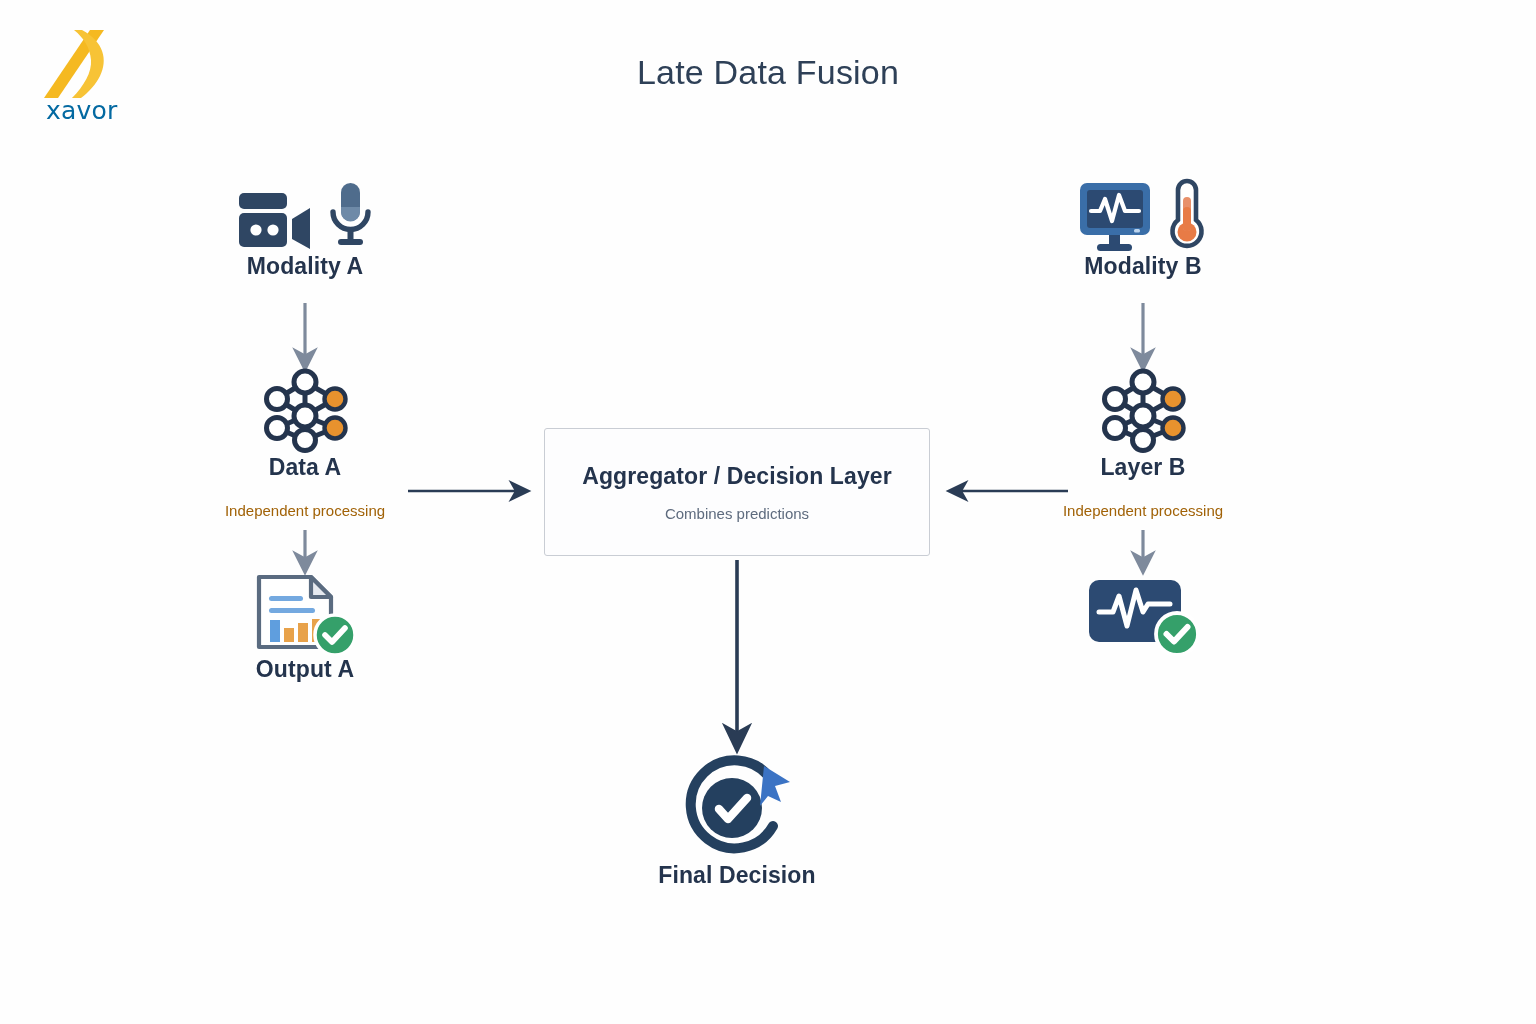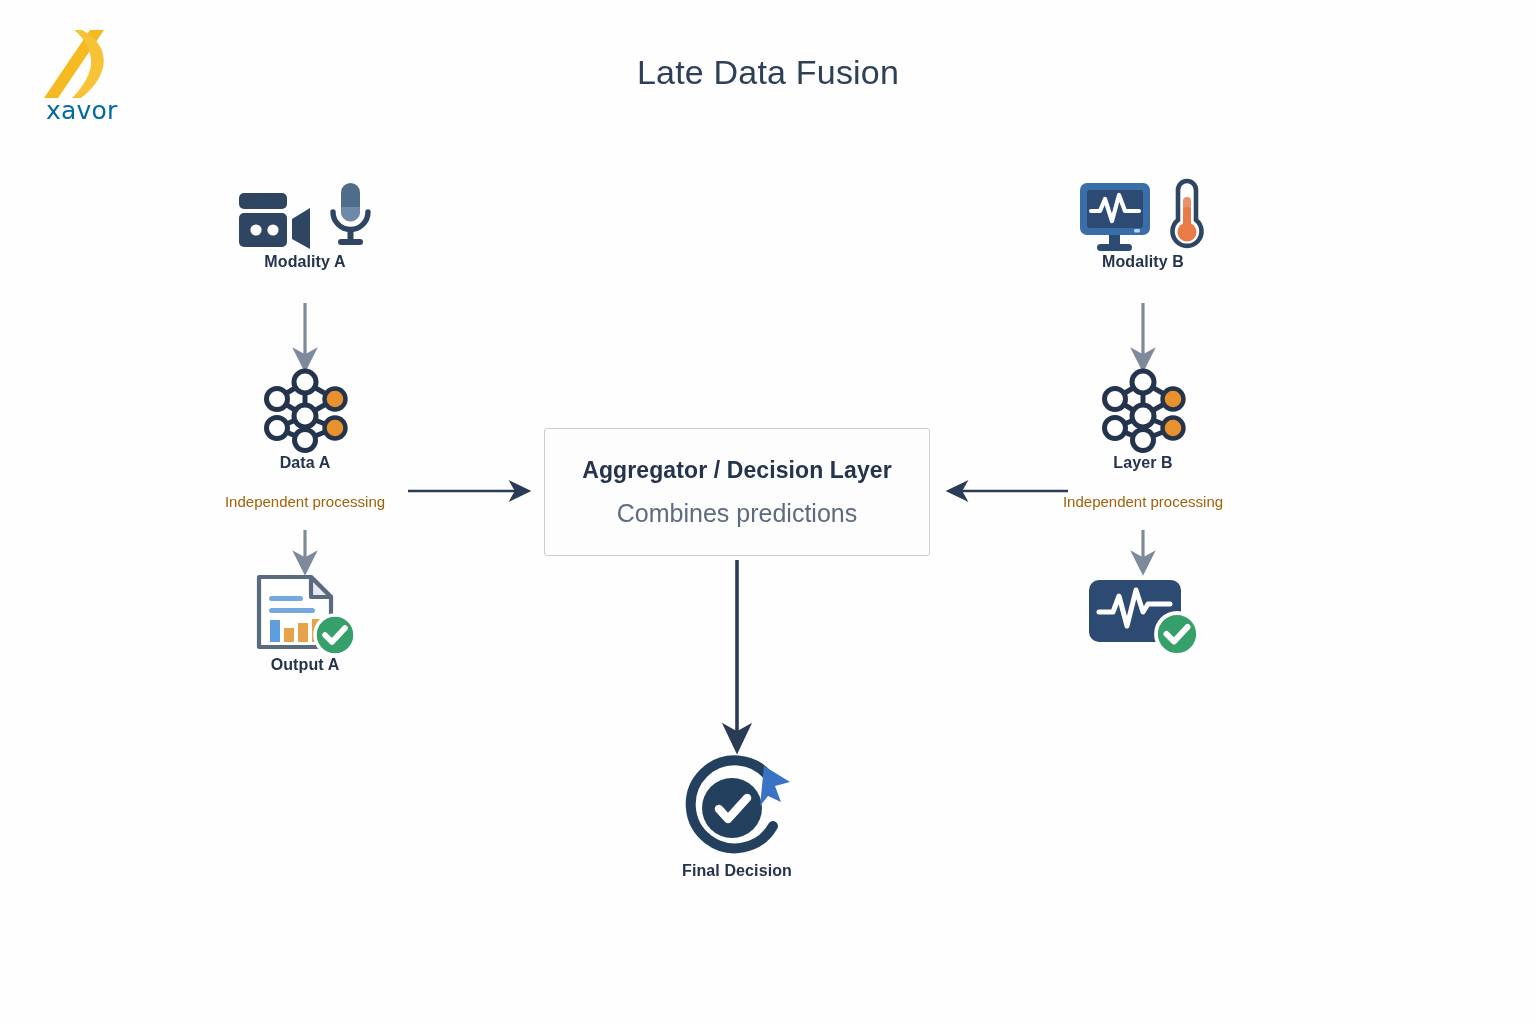--- a/index.html
+++ b/index.html
@@ -53,21 +53,21 @@
     color: #2e4057;
     letter-spacing: 0.2px;
   }
 
   
   .node {
     position: absolute;
     text-align: center;
   }
   .node-label {
-    font-size: 16px;
+    font-size: 23px;
     font-weight: bold;
     color: #24344d;
     letter-spacing: 0.1px;
     white-space: nowrap;
   }
   .node-sublabel {
     font-size: 15px;
     color: #a16207;
     margin-top: 21px;
     white-space: nowrap;
@@ -97,21 +97,21 @@
     justify-content: center;
     box-sizing: border-box;
   }
   #aggregator-title {
     font-size: 23px;
     font-weight: bold;
     color: #24344d;
     letter-spacing: 0.1px;
   }
   #aggregator-sub {
-    font-size: 25px;
+    font-size: 15px;
     color: #5e6b7e;
     margin-top: 15px;
   }
 
   
   #arrows {
     position: absolute;
     left: 0; top: 0;
     width: 1536px; height: 1024px;
     pointer-events: none;

